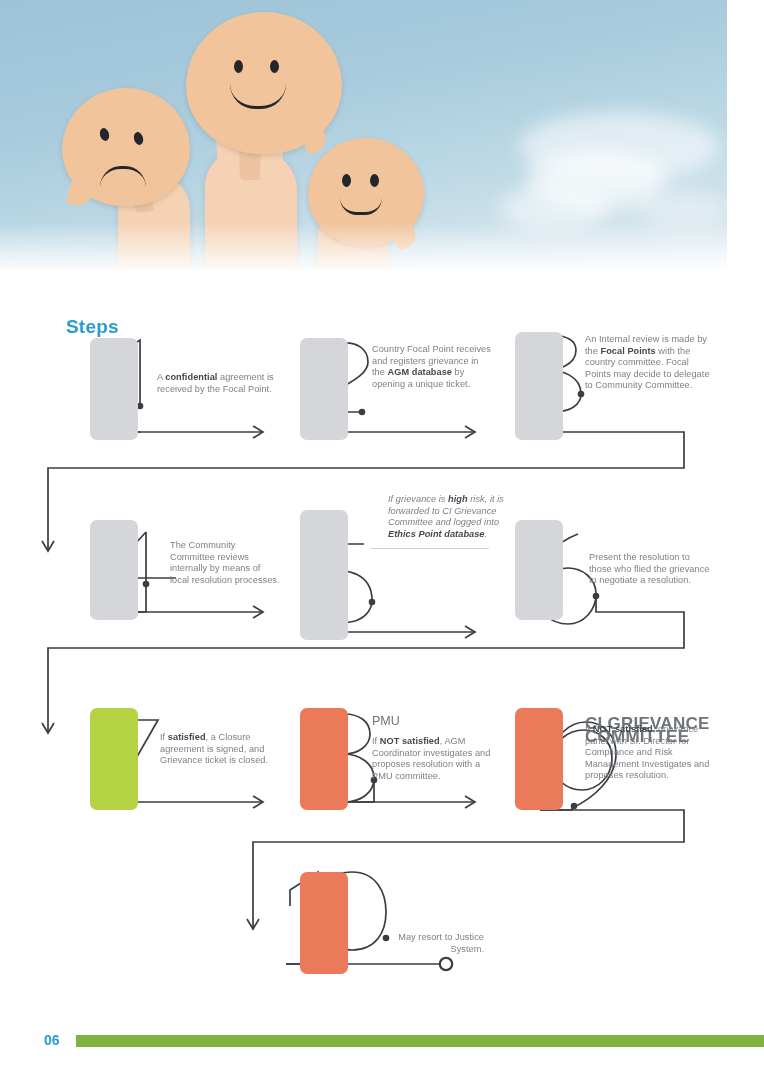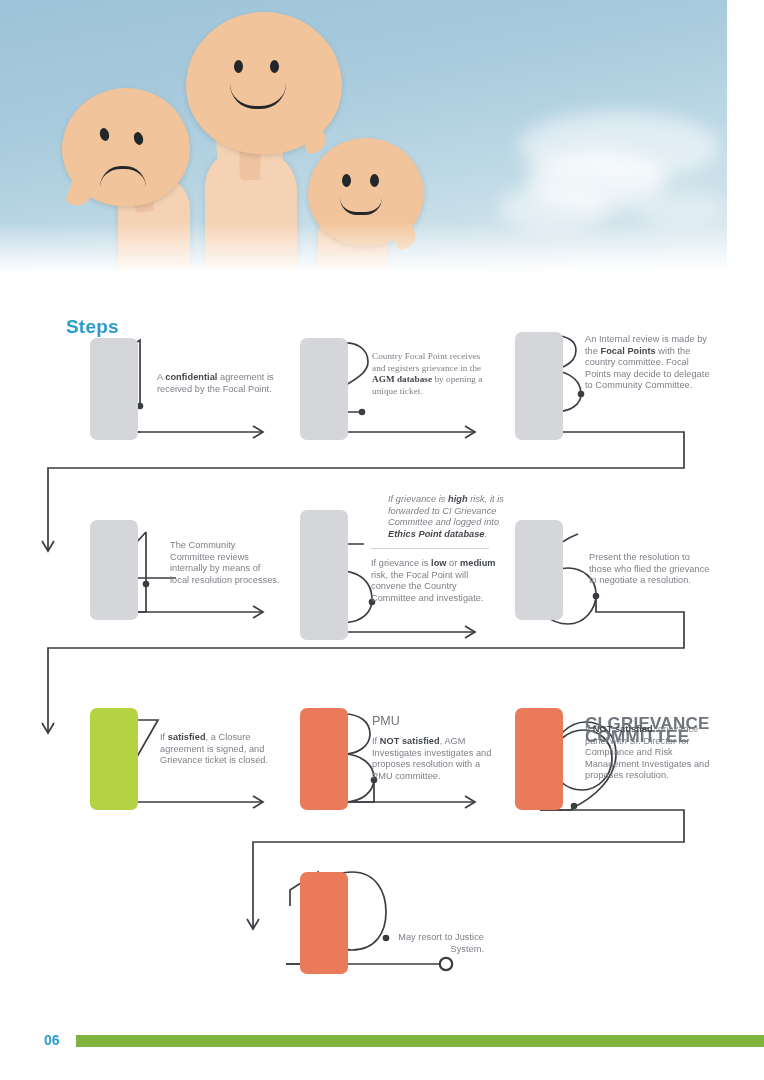--- a/index.html
+++ b/index.html
@@ -199,36 +199,35 @@
     <div class="tile grey" style="left:515px;top:200px; height:100px;"></div>
 
     <div class="tile green" style="left:90px; top:388px; height:102px;"></div>
     <div class="tile orange" style="left:300px;top:388px; height:102px;"></div>
     <div class="tile orange" style="left:515px;top:388px; height:102px;"></div>
 
     <div class="tile orange" style="left:300px;top:552px; height:102px;"></div>
 
     <div class="txt" style="left:157px;top:52px;width:118px;"><span>A </span><b>confidential</b><span> agreement is received by the Focal Point.</span></div>
 
-    <div class="txt" style="left:372px;top:31px;width:122px;font-family:Liberation Serif, serif;"><span>Country Focal Point receives and registers grievance in the </span><b>AGM database</b><span> by opening a unique ticket.</span></div>
+    <div class="txt" style="left:372px;top:24px;width:122px;"><span>Country Focal Point receives and registers grievance in the </span><b>AGM database</b><span> by opening a unique ticket.</span></div>
 
     <div class="txt" style="left:585px;top:14px;width:130px;"><span>An Internal review is made by the </span><b>Focal Points</b><span> with the country committee. Focal Points may decide to delegate to Community Committee.</span></div>
 
     <div class="txt" style="left:170px;top:220px;width:110px;"><span>The Community Committee reviews internally by means of local resolution processes.</span></div>
 
     <div class="txt" style="left:388px;top:174px;width:126px;font-style:italic;"><span>If grievance is </span><b>high</b><span> risk, it is forwarded to CI Grievance Committee and logged into </span><b>Ethics Point database</b><span>.</span></div>
     <div class="divider" style="left:371px;top:228px;width:118px;"></div>
-    <div class="txt" style="left:371px;top:238px;width:126px;"><span>If grievance is </span><b>low</b><span> or </span><b>medium</b><span> risk, the Focal Point will convene the Country Committee and investigate.</span></div>
 
     <div class="txt" style="left:160px;top:412px;width:112px;"><span>If </span><b>satisfied</b><span>, a Closure agreement is signed, and Grievance ticket is closed.</span></div>
 
     <div class="txt" style="left:589px;top:232px;width:126px;"><span>Present the resolution to those who flied the grievance to negotiate a resolution.</span></div>
 
     <div class="subhead" style="left:372px;top:394px;width:130px;">PMU</div>
-    <div class="txt" style="left:372px;top:416px;width:124px;"><span>If </span><b>NOT satisfied</b><span>, AGM Investigates investigates and proposes resolution with a PMU committee.</span></div>
+    <div class="txt" style="left:372px;top:416px;width:124px;"><span>If </span><b>NOT satisfied</b><span>, AGM Coordinator investigates and proposes resolution with a PMU committee.</span></div>
 
     <div class="subhead caps" style="left:585px;top:370px;width:128px;">CI GRIEVANCE COMMITTEE</div>
     <div class="txt" style="left:585px;top:404px;width:132px;"><span>If </span><b>NOT satisfied</b><span>, grievance panel with Sr. Director for Compliance and Risk Management Investigates and proposes resolution.</span></div>
 
     <div class="txt" style="left:374px;top:612px;width:110px;text-align:right;"><span>May resort to Justice System.</span></div>
   </div>
 
   <div class="footer"></div>
   <div class="pageno">06</div>
   <div class="greenbar"></div>

